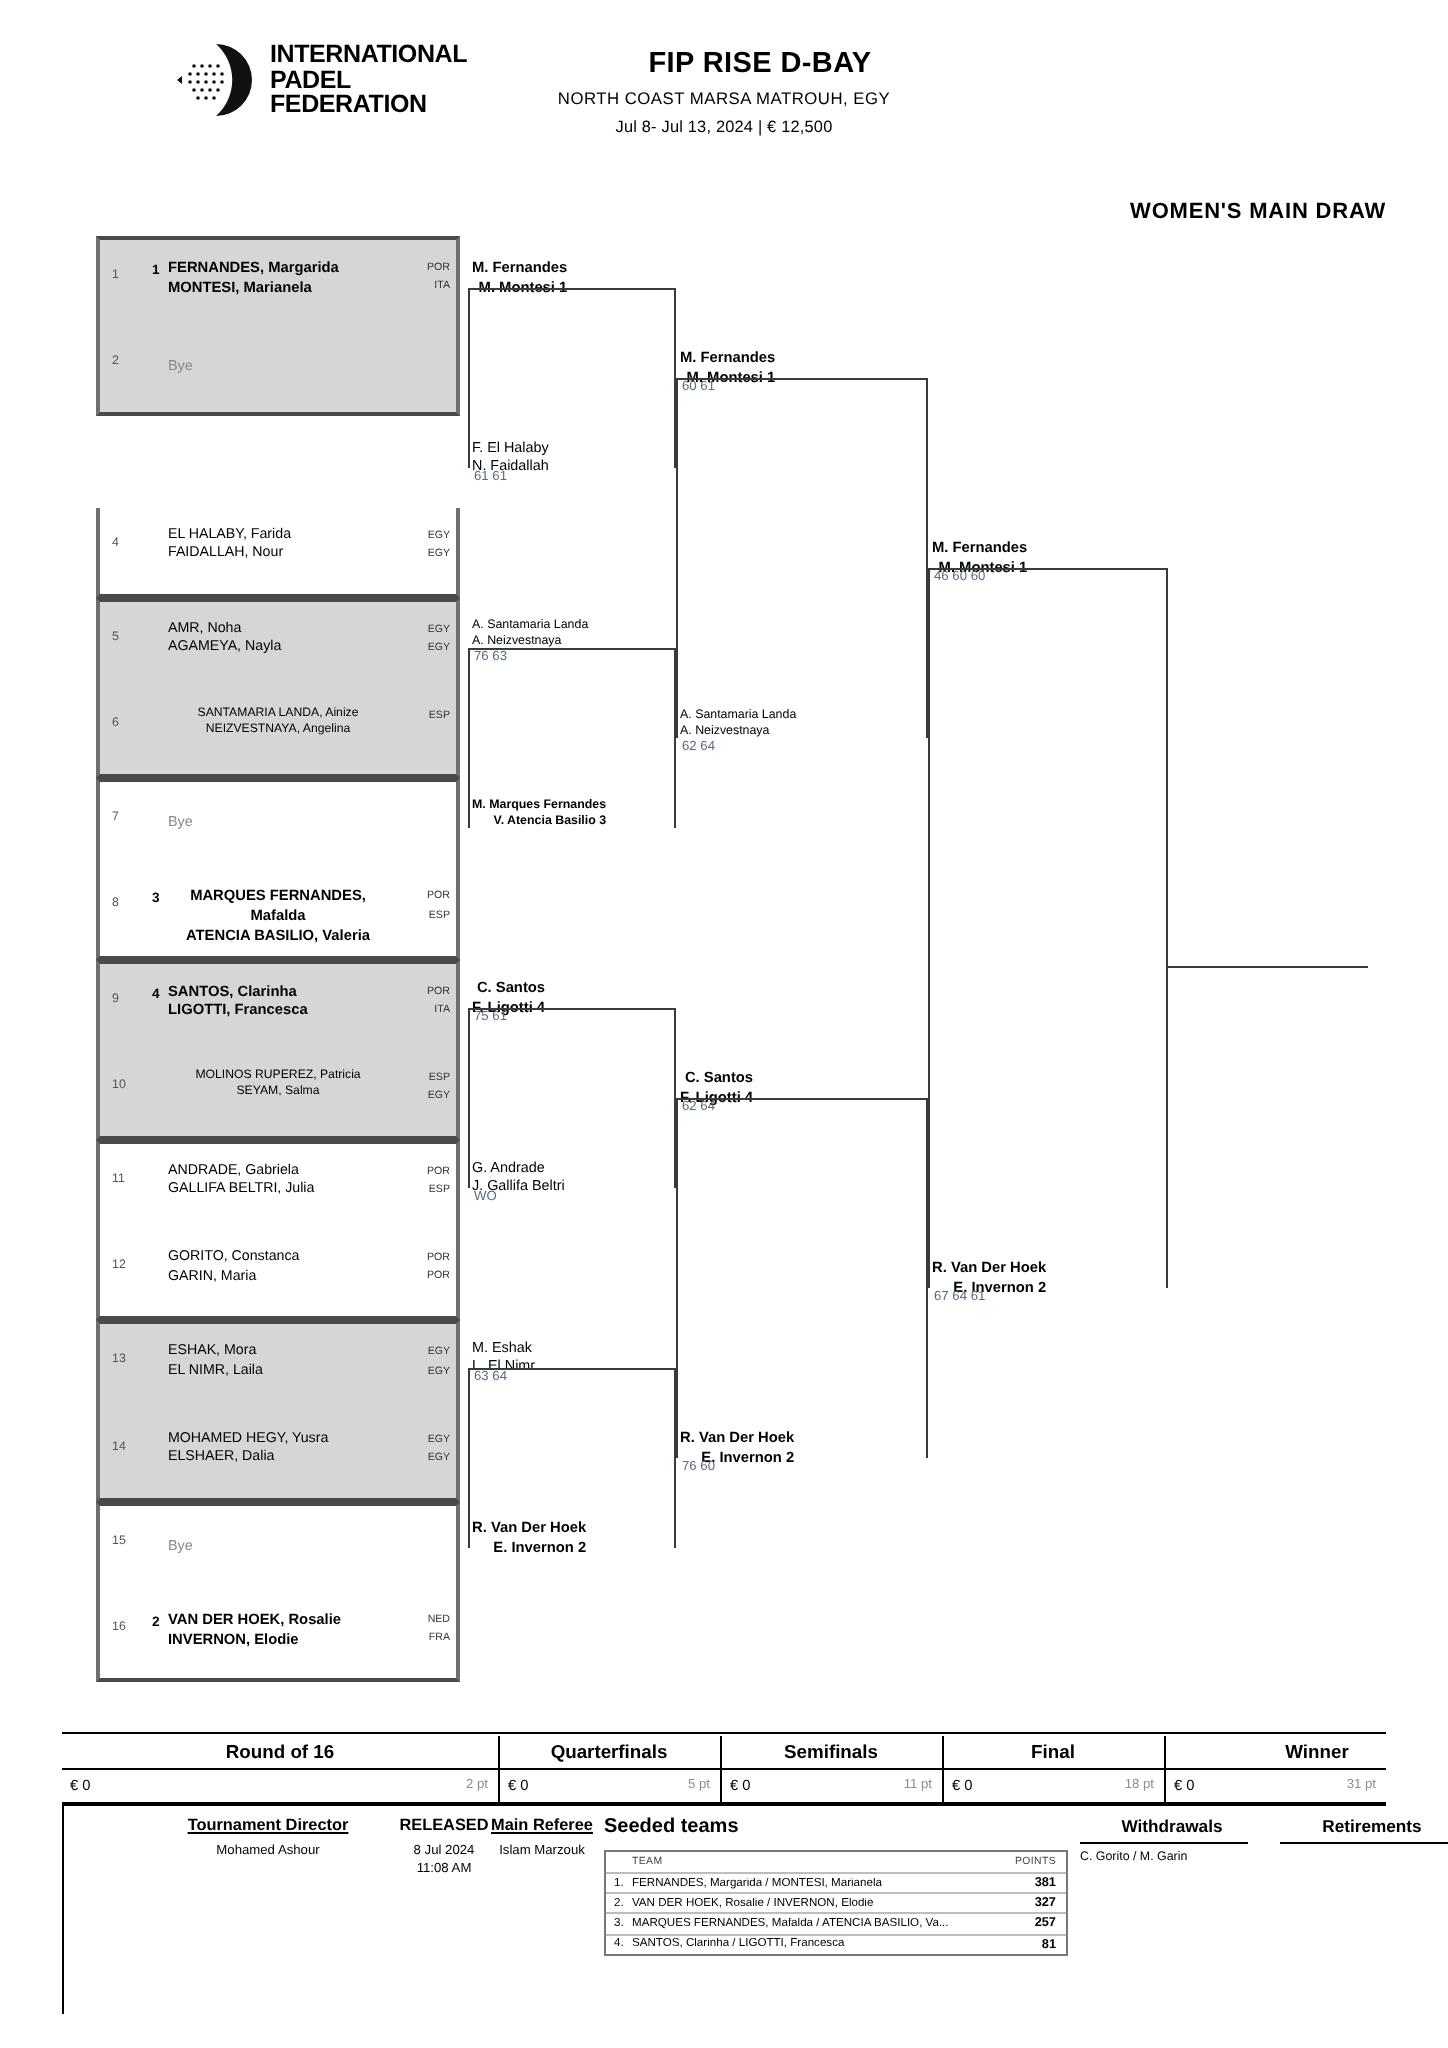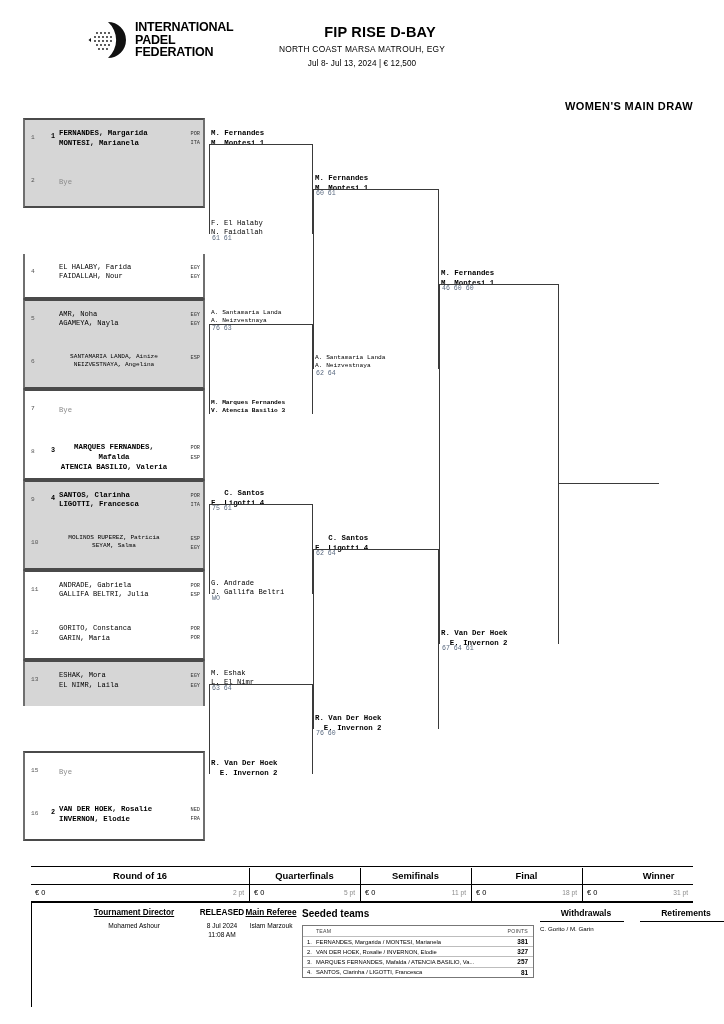--- a/index.html
+++ b/index.html
@@ -24,21 +24,21 @@
   .tourn-title { font-size: 14.5px; font-weight: bold; letter-spacing: 0.2px; padding-left: 36px; }
   .tourn-sub { font-size: 8.4px; margin-top: 4px; letter-spacing: 0.25px; }
   .tourn-dates { font-size: 8.2px; margin-top: 5px; letter-spacing: 0.1px; }
 
   .draw-label {
     position: absolute; right: 31px; top: 100px;
     font-size: 11px; font-weight: bold; letter-spacing: 0.4px;
   }
 
   
-  .bracket { position: absolute; left: 23px; top: 118px; width: 662px; height: 730px; font-family: Liberation Mono, monospace; }
+  .bracket { position: absolute; left: 48px; top: 118px; width: 662px; height: 730px; }
 
   
   .col1 { position: absolute; left: 0; top: 0; width: 182px; height: 730px; }
   .entry {
     position: absolute; left: 0; width: 182px;
     border-left: 2px solid #6f6f6f;
     border-right: 2px solid #6f6f6f;
   }
   .entry.shade { background: #d6d6d6; }
   .entry.grp-top { border-top: 2px solid #4a4a4a; }
@@ -332,20 +332,33 @@
             <div class="names">
               <span class="nm">ESHAK, Mora</span>
               <span class="nm">EL NIMR, Laila</span>
             </div>
             <div class="cc">
               <span>EGY</span>
               <span>EGY</span>
             </div>
           </div>
         </div>
+        <div class="entry shade grp-bot" style="top: 587.6px; height: 45.2px;">
+          <div class="slot">
+            <div class="num">14</div>
+            <div class="names">
+              <span class="nm">MOHAMED HEGY, Yusra</span>
+              <span class="nm">ELSHAER, Dalia</span>
+            </div>
+            <div class="cc">
+              <span>EGY</span>
+              <span>EGY</span>
+            </div>
+          </div>
+        </div>
         <div class="entry grp-top" style="top: 632.8px; height: 45.2px;">
           <div class="slot bye">
             <div class="num">15</div>
             <div class="names">
               <span class="bye-txt">Bye</span>
             </div>
           </div>
         </div>
         <div class="entry grp-bot" style="top: 678px; height: 45.2px;">
           <div class="slot">

